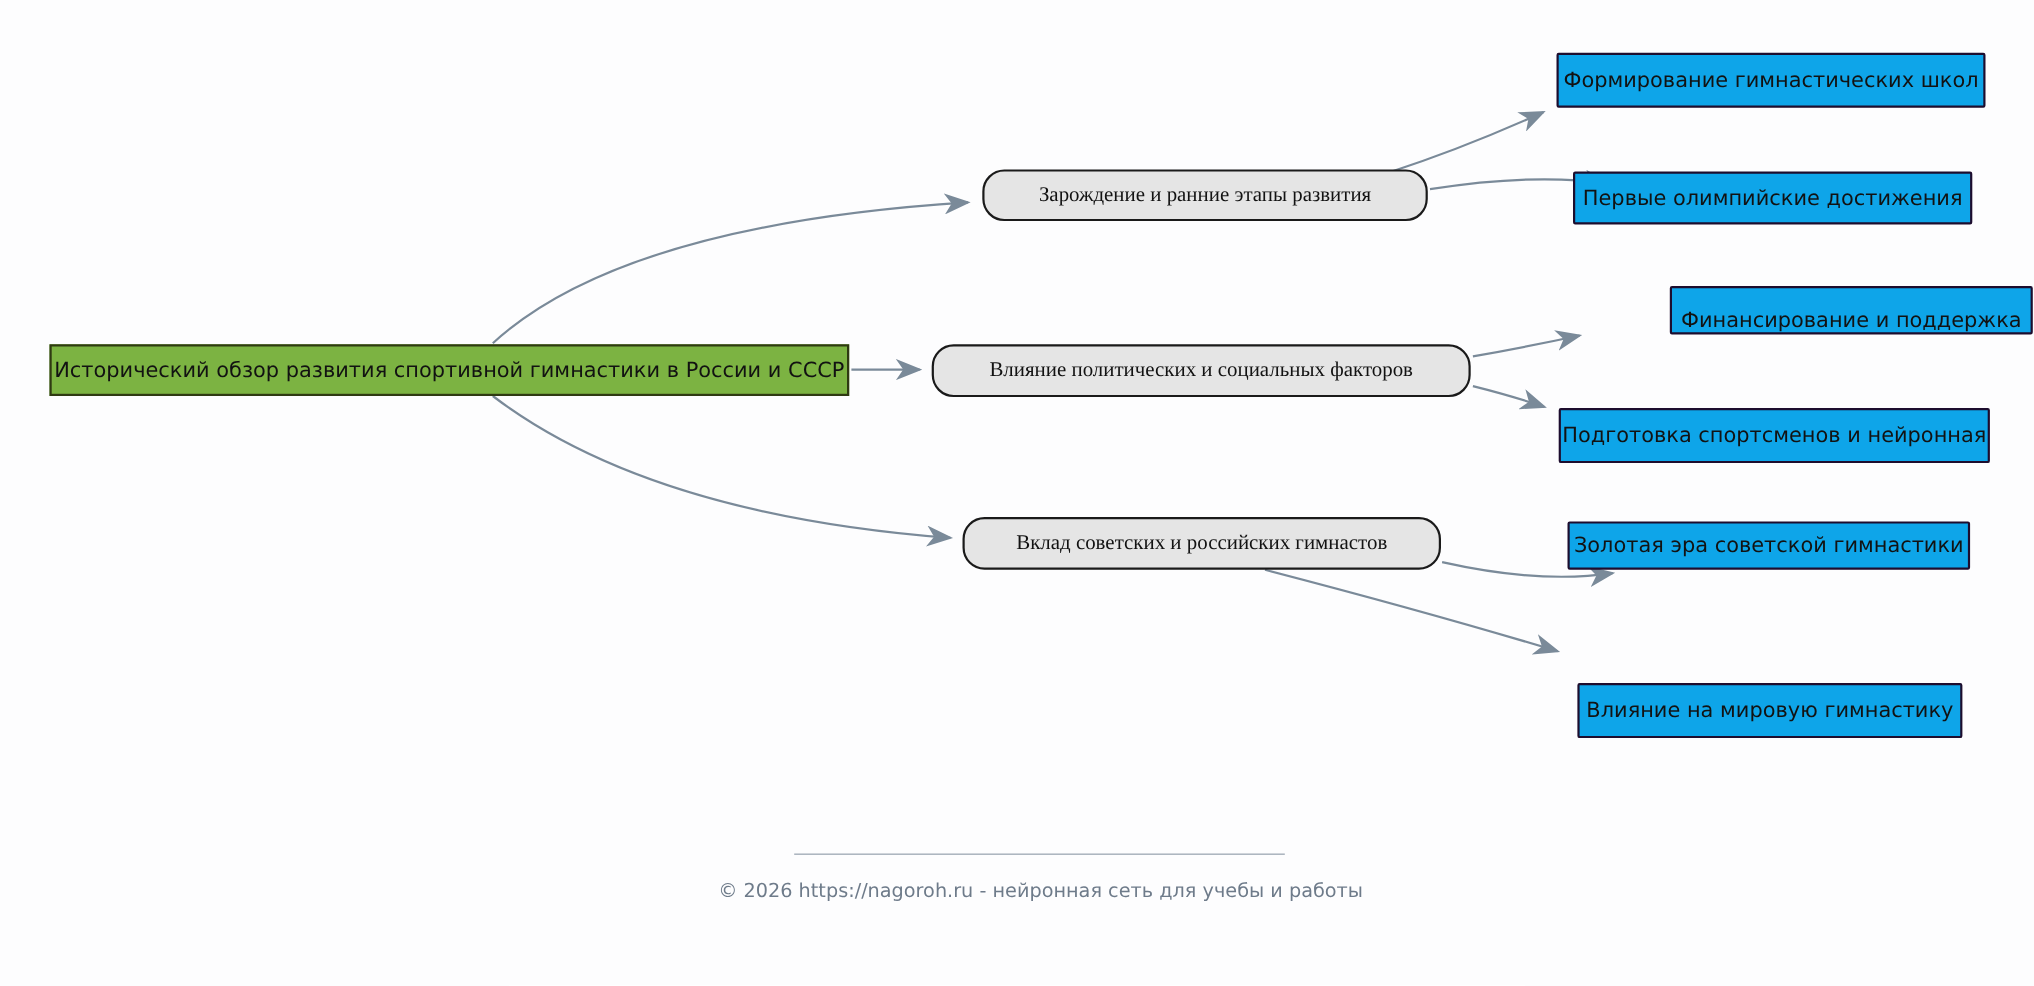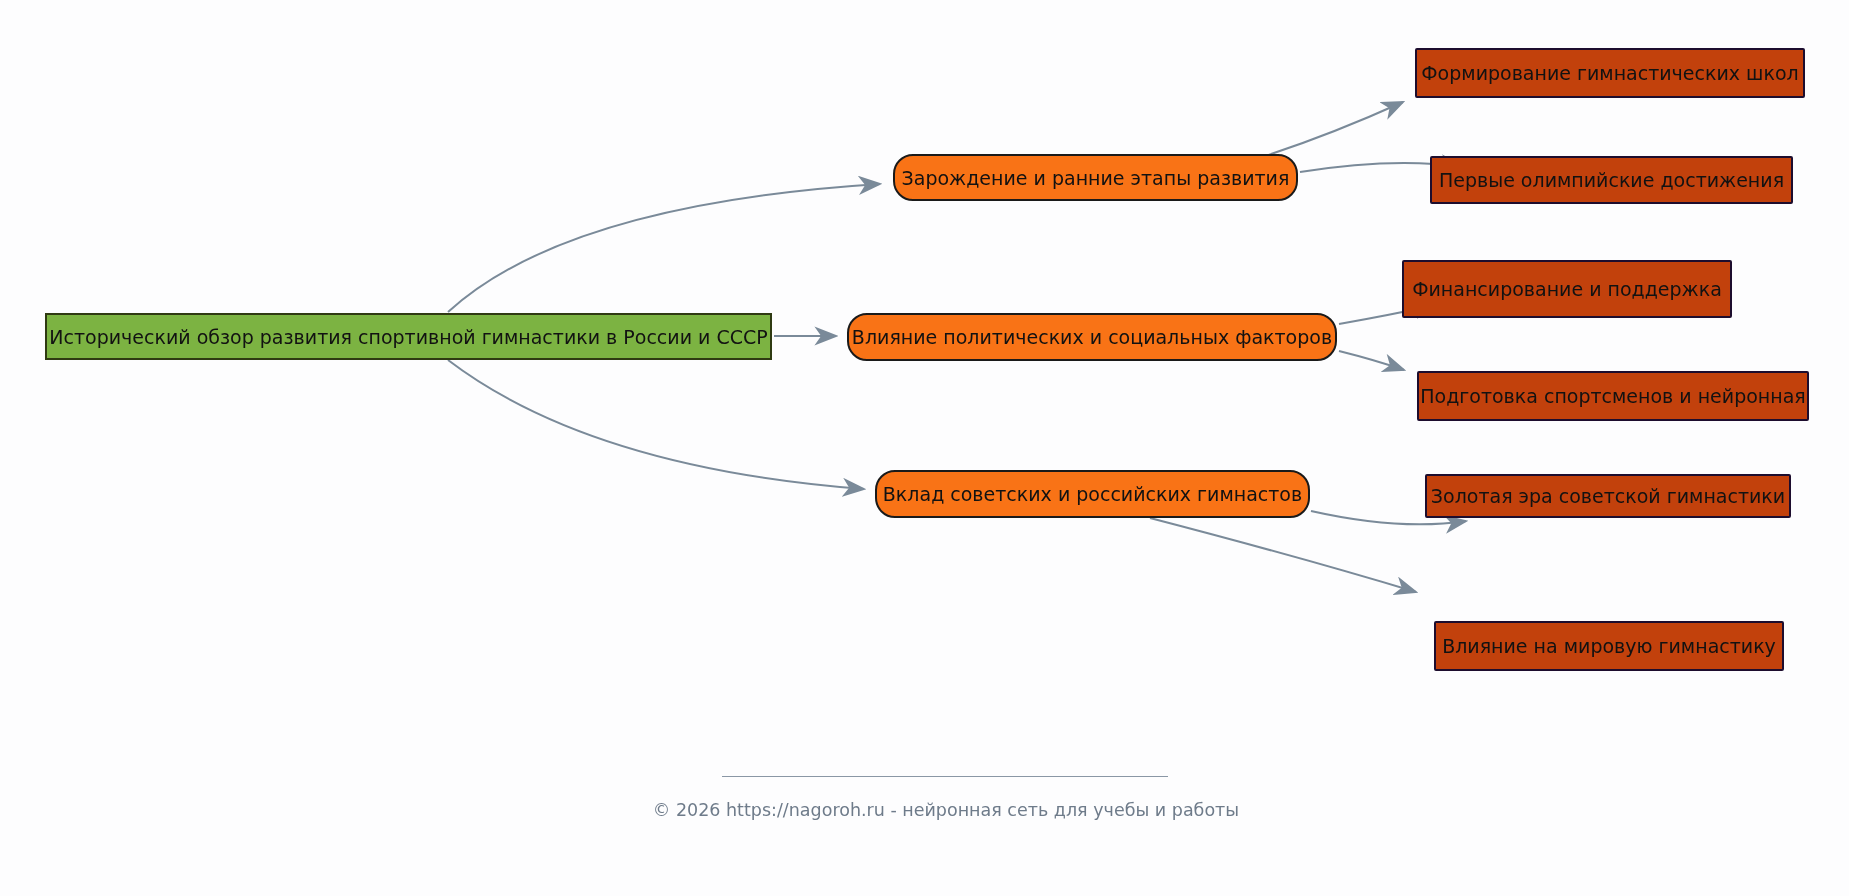--- a/index.html
+++ b/index.html
@@ -2,22 +2,22 @@
 <html><head>
 <meta charset="utf-8">
 <style>
   html,body{margin:0;padding:0;background:#ffffff;}
   body{font-family:"DejaVu Sans", sans-serif;}
   .canvas{position:relative;width:1849px;height:896px;background:#fdfdfe;overflow:hidden;}
   .edges{position:absolute;left:0;top:0;width:1849px;height:896px;}
   .node{position:absolute;display:flex;align-items:center;justify-content:center;
         white-space:nowrap;font-size:19px;color:#121212;box-sizing:border-box;text-align:center;}
   .node-root{background:#7cb342;border:2.5px solid #2f3a12;border-radius:0;}
-  .node-topic{background:#f97316;border:2px solid #1a1a1a;border-radius:20px;}
-  .node-leaf{background:#c2410c;border:2px solid #1d0d2e;border-radius:2px;}
+  .node-topic{background:#e5e5e5;border:2px solid #1a1a1a;border-radius:20px;font-family:Liberation Serif, serif;}
+  .node-leaf{background:#0ea5e9;border:2px solid #1d0d2e;border-radius:2px;}
   .caption{position:absolute;left:683px;top:712px;width:465px;text-align:center;
            font-size:17px;font-weight:bold;color:#5b6b7c;line-height:1.32;}
   .divider{position:absolute;left:722px;top:776px;width:446px;height:0;
            border-top:1.5px solid #8a97a5;}
   .copyright{position:absolute;left:96px;top:800px;width:1700px;text-align:center;
              font-size:17.5px;color:#6e7b8a;}
 </style>
 </head>
 <body>
 
@@ -55,21 +55,21 @@
   <div class="node node-topic" style="left:875px;top:470px;width:435px;height:48px;">
     <span>Вклад советских и российских гимнастов</span>
   </div>
 
   <div class="node node-leaf" style="left:1415px;top:48px;width:390px;height:50px;">
     <span>Формирование гимнастических школ</span>
   </div>
   <div class="node node-leaf" style="left:1430px;top:156px;width:363px;height:48px;">
     <span>Первые олимпийские достижения</span>
   </div>
-  <div class="node node-leaf" style="left:1402px;top:260px;width:330px;height:58px;">
+  <div class="node node-leaf" style="left:1518px;top:260px;width:330px;height:44px;align-items:flex-end;">
     <span>Финансирование и поддержка</span>
   </div>
   <div class="node node-leaf" style="left:1417px;top:371px;width:392px;height:50px;">
     <span>Подготовка спортсменов и нейронная</span>
   </div>
   <div class="node node-leaf" style="left:1425px;top:474px;width:366px;height:44px;">
     <span>Золотая эра советской гимнастики</span>
   </div>
   <div class="node node-leaf" style="left:1434px;top:586px;width:350px;height:50px;margin-top:35px;">
     <span>Влияние на мировую гимнастику</span>

